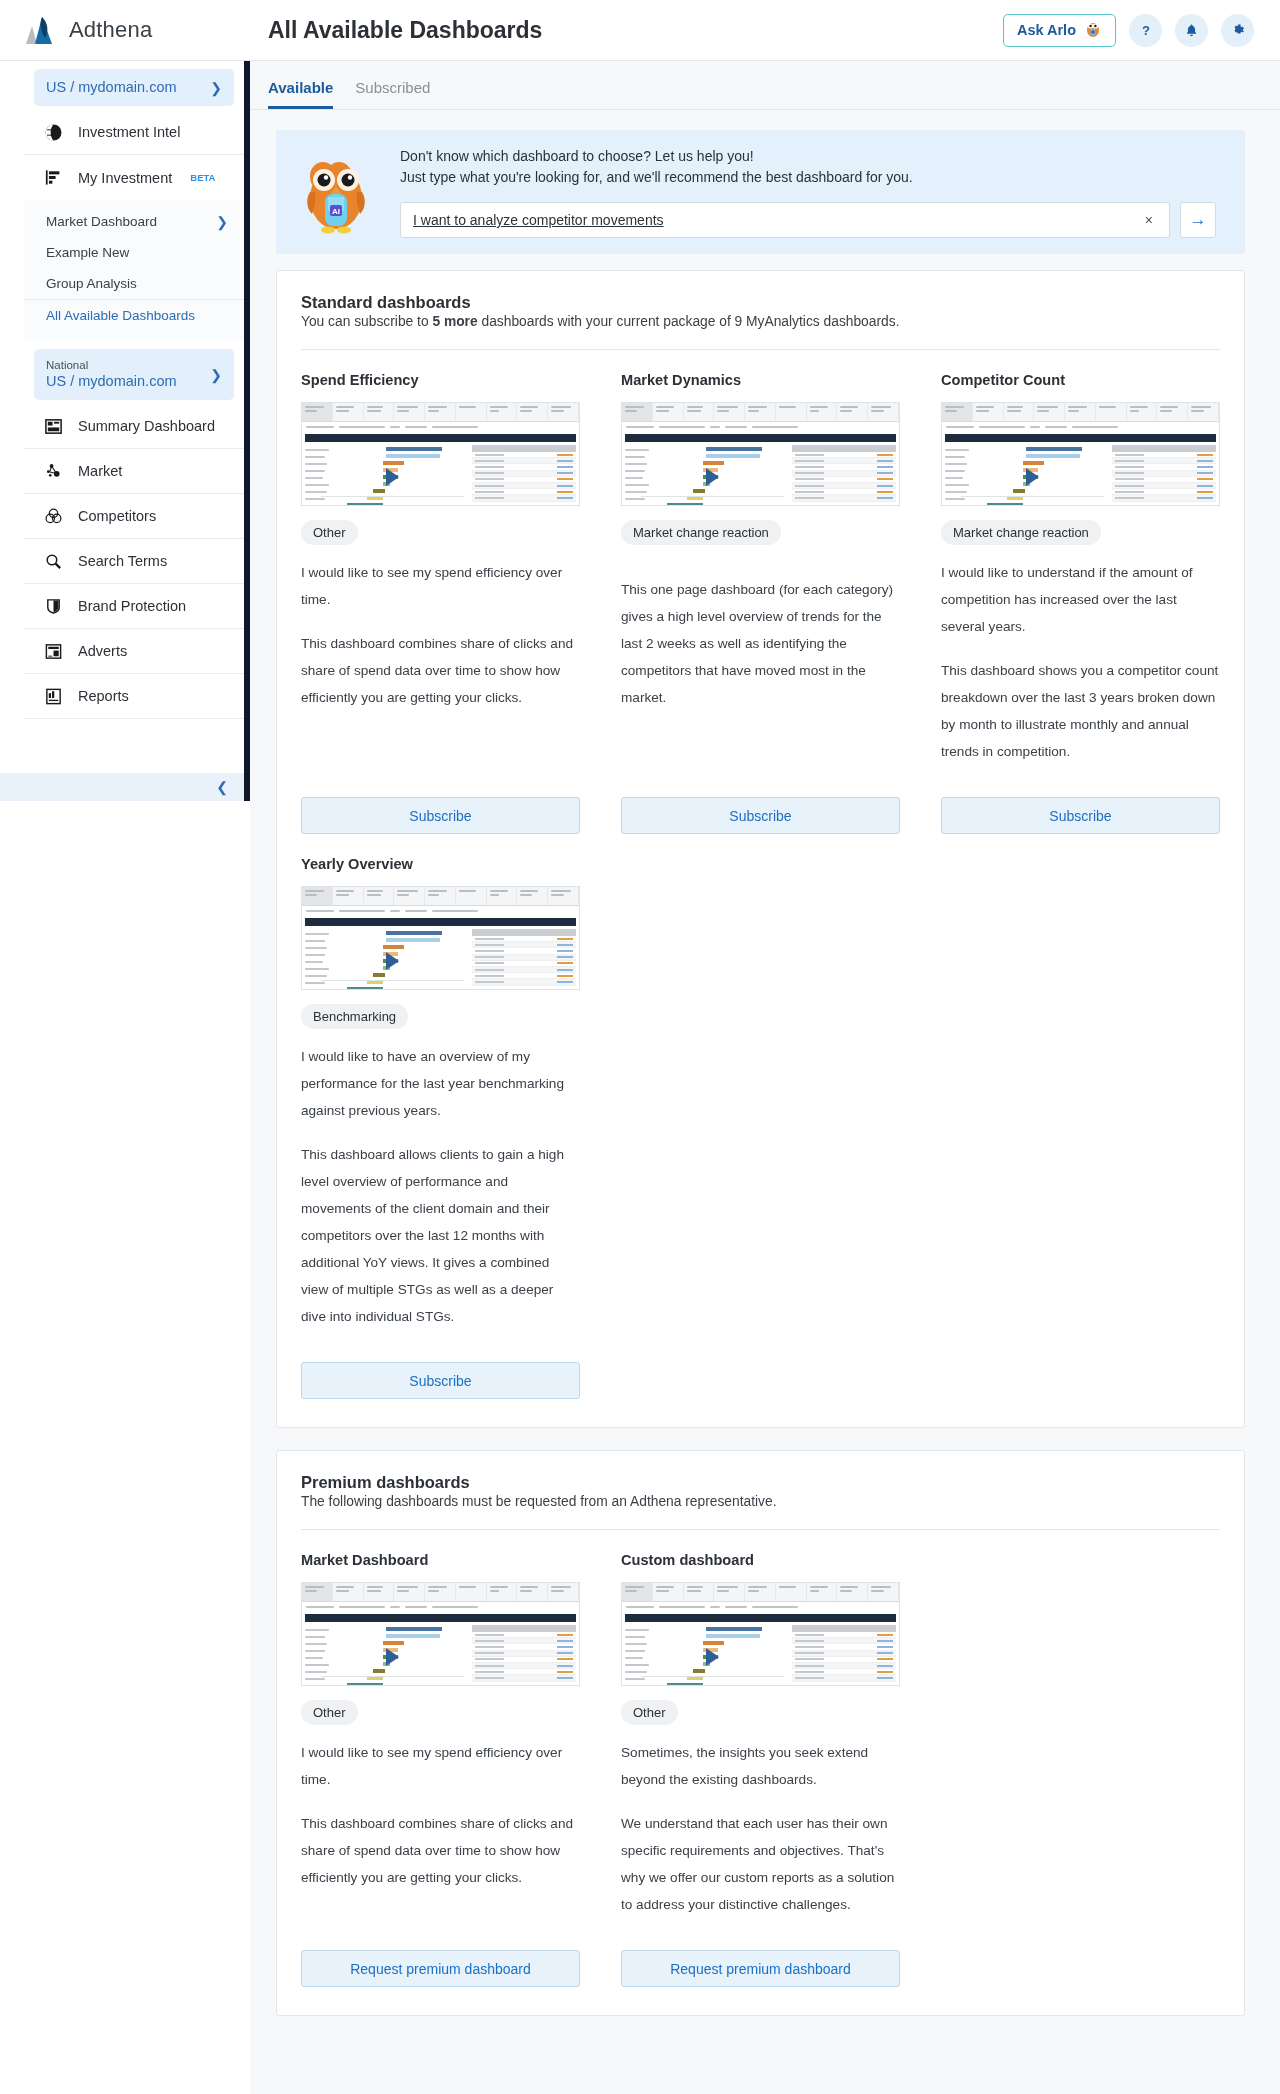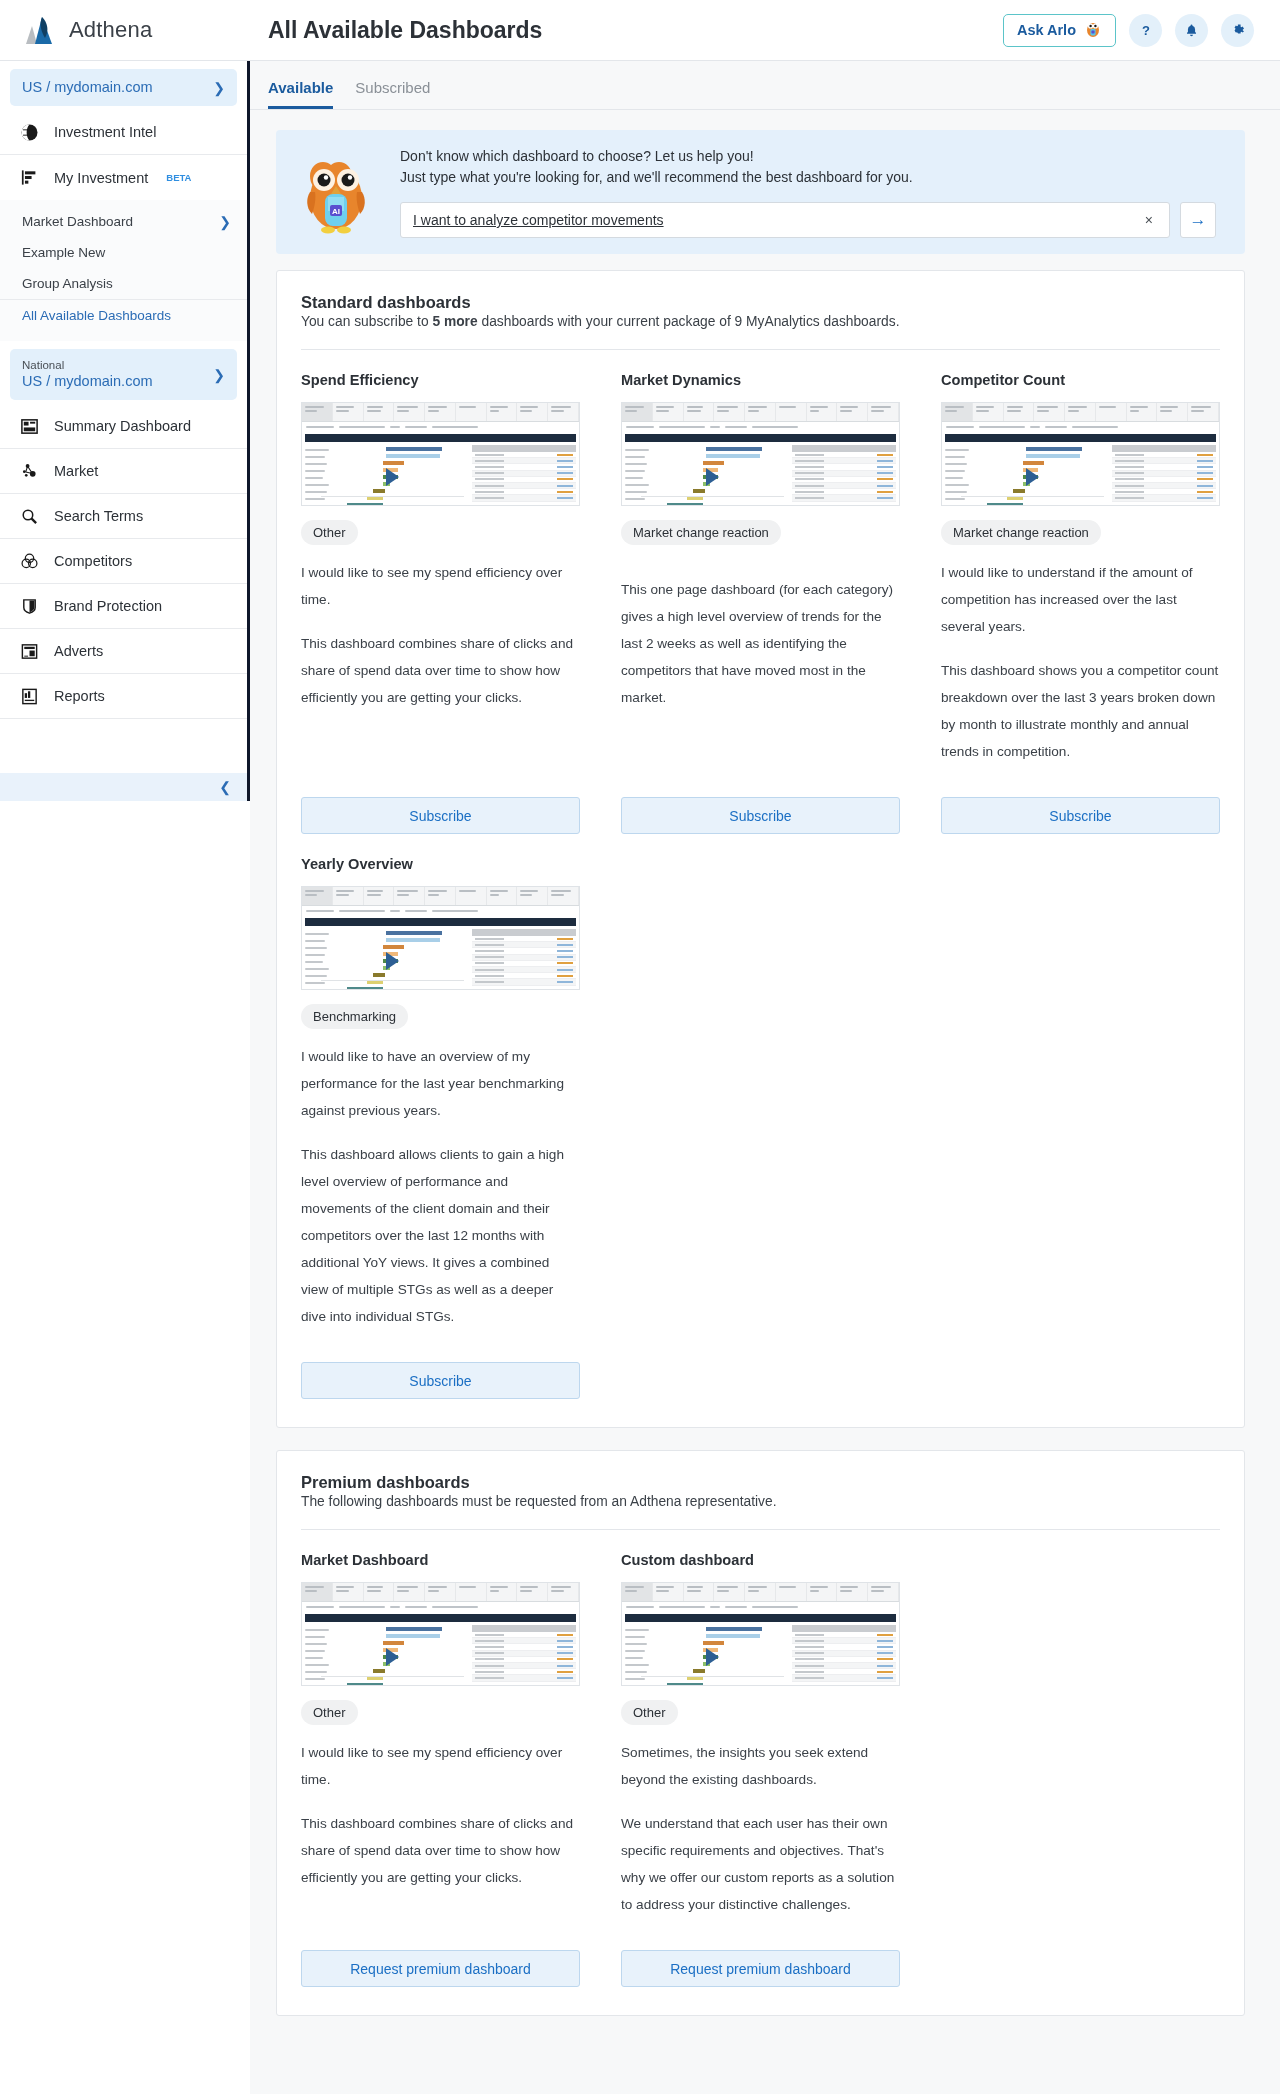--- a/index.html
+++ b/index.html
@@ -72,23 +72,24 @@
     color: #1b5b9e;
   }
   .round-btn svg { display:block; }
 
   
   .shell { display: flex; align-items: flex-start; }
   .sidebar {
     width: 250px;
     flex: 0 0 250px;
     background: #fff;
-    border-right: 3px solid #0f172a;
+    border-right: 6px solid #0f172a;
     position: relative;
     min-height: 740px;
+    padding-left: 24px;
   }
   .domain-chip {
     margin: 8px 10px 4px 10px;
     background: #e3f0fb;
     border-radius: 5px;
     padding: 9px 12px;
     display: flex;
     align-items: center;
     cursor: pointer;
   }
@@ -445,36 +446,36 @@
           <circle cx="8" cy="4.2" r="2"></circle>
             <circle cx="4.6" cy="10.2" r="1.5"></circle>
             <circle cx="13.4" cy="12.4" r="3"></circle>
             <circle cx="6.6" cy="14" r="1.4"></circle>
         </svg>
       </span>
       <span>Market</span>
     </div>
     <div class="nav-row">
       <span class="ico">
-        <svg width="19" height="19" viewBox="0 0 20 20" fill="none" stroke="#1a1a1a" stroke-width="1.6">
-          <circle cx="8.4" cy="8.4" r="5"></circle>
-            <path d="M12.2 12.2L17 17" stroke-width="2.4"></path>
-        </svg>
-      </span>
-      <span>Search Terms</span>
-    </div>
-    <div class="nav-row">
-      <span class="ico">
         <svg width="19" height="19" viewBox="0 0 20 20" fill="none" stroke="#1a1a1a" stroke-width="1.3">
           <circle cx="10" cy="6.6" r="4.4"></circle>
             <circle cx="6.6" cy="12" r="4.4"></circle>
             <circle cx="13.4" cy="12" r="4.4"></circle>
         </svg>
       </span>
       <span>Competitors</span>
+    </div>
+    <div class="nav-row">
+      <span class="ico">
+        <svg width="19" height="19" viewBox="0 0 20 20" fill="none" stroke="#1a1a1a" stroke-width="1.6">
+          <circle cx="8.4" cy="8.4" r="5"></circle>
+            <path d="M12.2 12.2L17 17" stroke-width="2.4"></path>
+        </svg>
+      </span>
+      <span>Search Terms</span>
     </div>
     <div class="nav-row">
       <span class="ico">
         <svg width="19" height="19" viewBox="0 0 20 20">
             <path d="M4 3h12v8c0 4-6 6-6 6s-6-2-6-6V3z" fill="none" stroke="#1a1a1a" stroke-width="1.5"></path>
             <path d="M10 3.8h5.2V11c0 3.2-5.2 5.2-5.2 5.2V3.8z" fill="#1a1a1a"></path>
           </svg>
       </span>
       <span>Brand Protection</span>
     </div>

